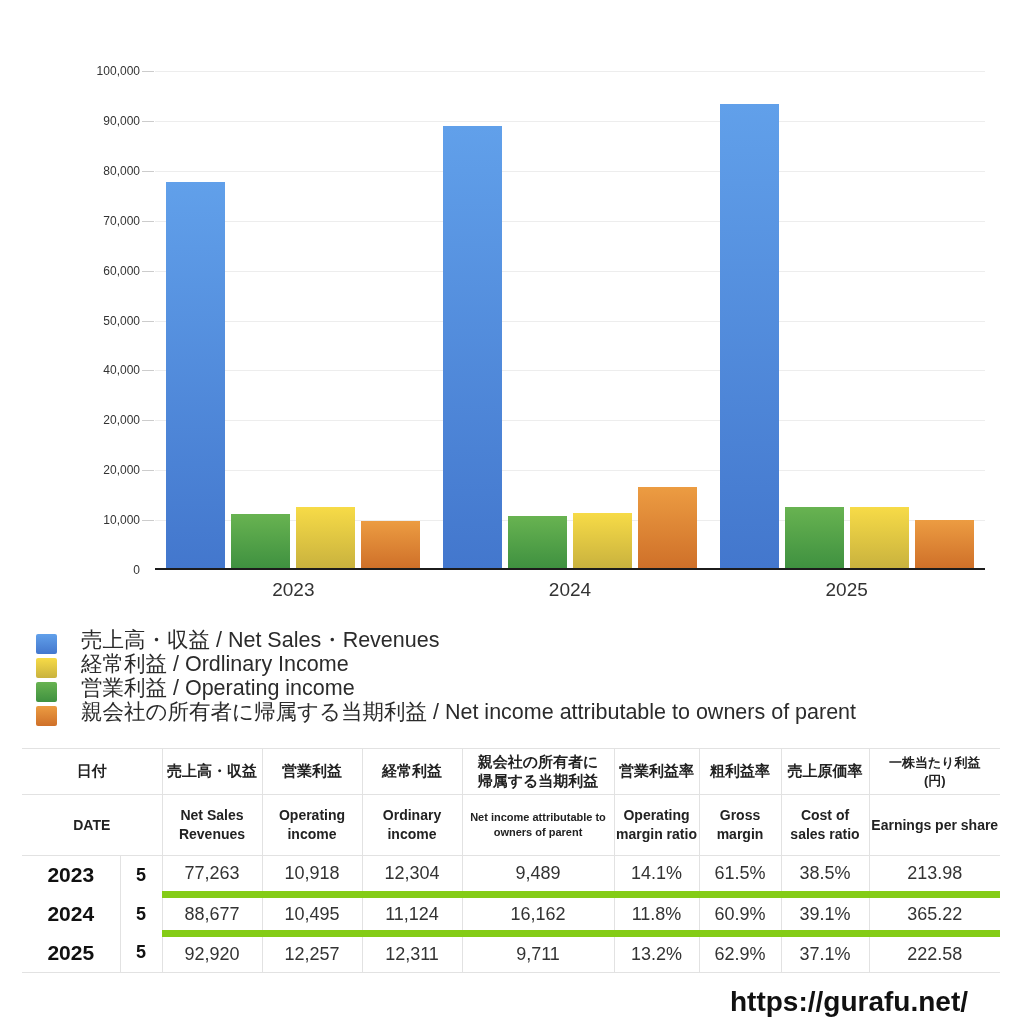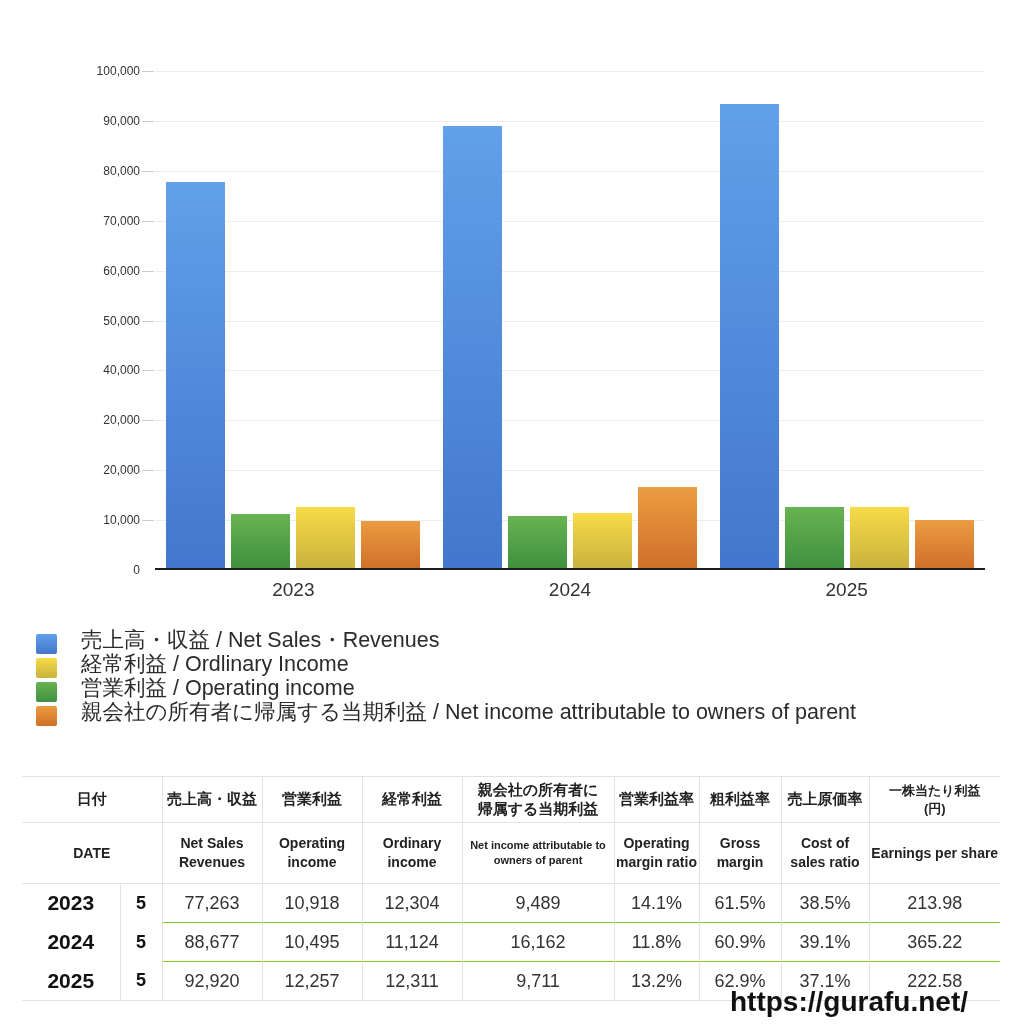--- a/index.html
+++ b/index.html
@@ -18,32 +18,32 @@
             font-size:12px; color:#333; line-height:22px; }
   .xlabel { position:absolute; top:579px; text-align:center;
             font-size:19px; color:#333; }
   .bar { position:absolute; bottom:0; width:59px; }
   
   .legend { position:absolute; left:12px; top:630px; }
   .legend-row { display:flex; align-items:flex-end; height:24px;padding-left:24px; }
   .legend-swatch { width:21px; height:20px; border-radius:2px; margin-right:24px; flex:0 0 auto; }
   .legend-label { font-size:21.5px; color:#2b2b2b; white-space:nowrap; }
   
-  .table-wrap { position:absolute; left:22px; top:748px;margin-top:28px; }
+  .table-wrap { position:absolute; left:22px; top:748px; }
   table { border-collapse:collapse; table-layout:fixed; width:978px;
           border-top:1px solid #e2e2e2; border-bottom:1px solid #e2e2e2; }
   th, td { text-align:center; vertical-align:middle; overflow:hidden; }
   tr.h1 th { border-bottom:1px solid #e2e2e2; height:46px;
              font-size:15px; font-weight:bold; color:#222; }
   tr.h1 th.jp-sm { font-size:13px; }
   tr.h2 th { border-bottom:1px solid #e2e2e2; height:61px;
              font-size:14px; font-weight:600; color:#222; line-height:1.35; }
   tr.h2 th.en-sm { font-size:11px; }
   tbody td { height:39px; }
-  tbody tr + tr td.val { border-top:1px solid #84cc16; }
+  tbody tr + tr td.val { border-top:7px solid #84cc16; }
   .bl { border-left:1px solid #e2e2e2; }
   td.year  { font-size:21px; font-weight:bold; color:#111; }
   td.month { font-size:18px; font-weight:bold; color:#111; }
   td.val   { font-size:18px; color:#333; }
   .pre { white-space:pre-line; }
   
   .footer { position:absolute; left:0; top:986px; width:1024px;
             text-align:right; padding-right:56px; }
   .footer span { font-size:28px; font-weight:bold; color:#111; }
 </style>

